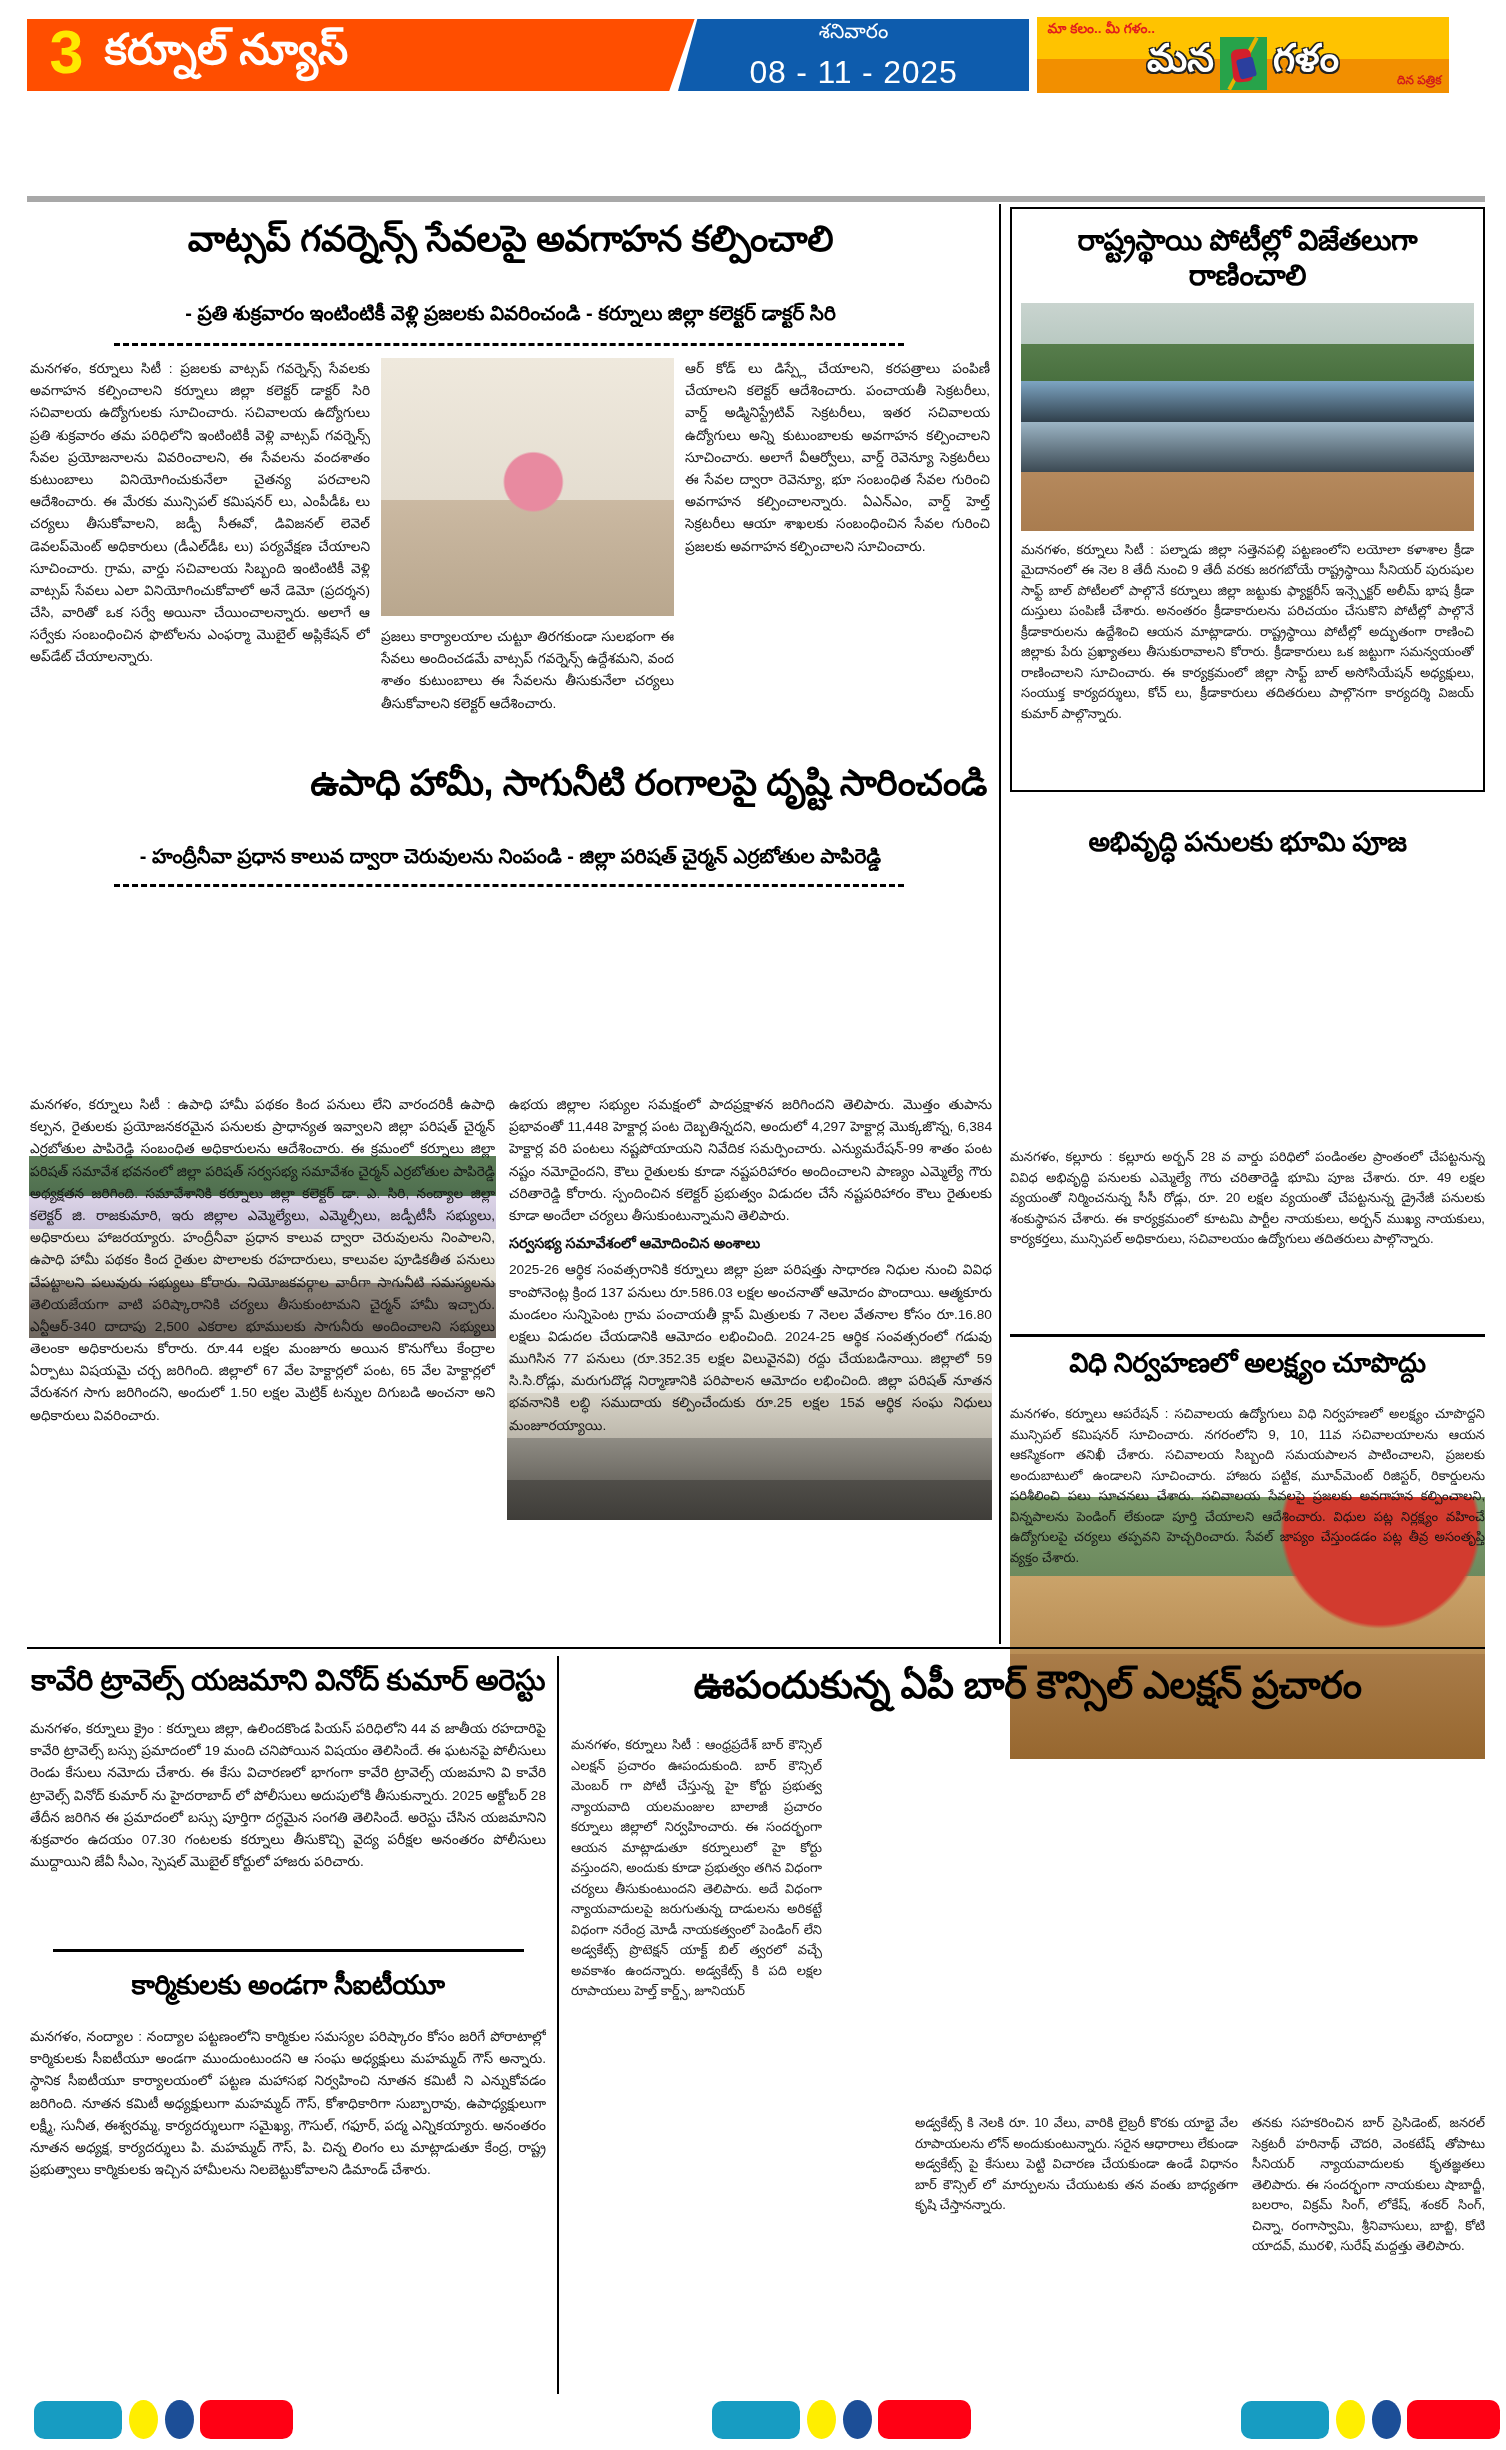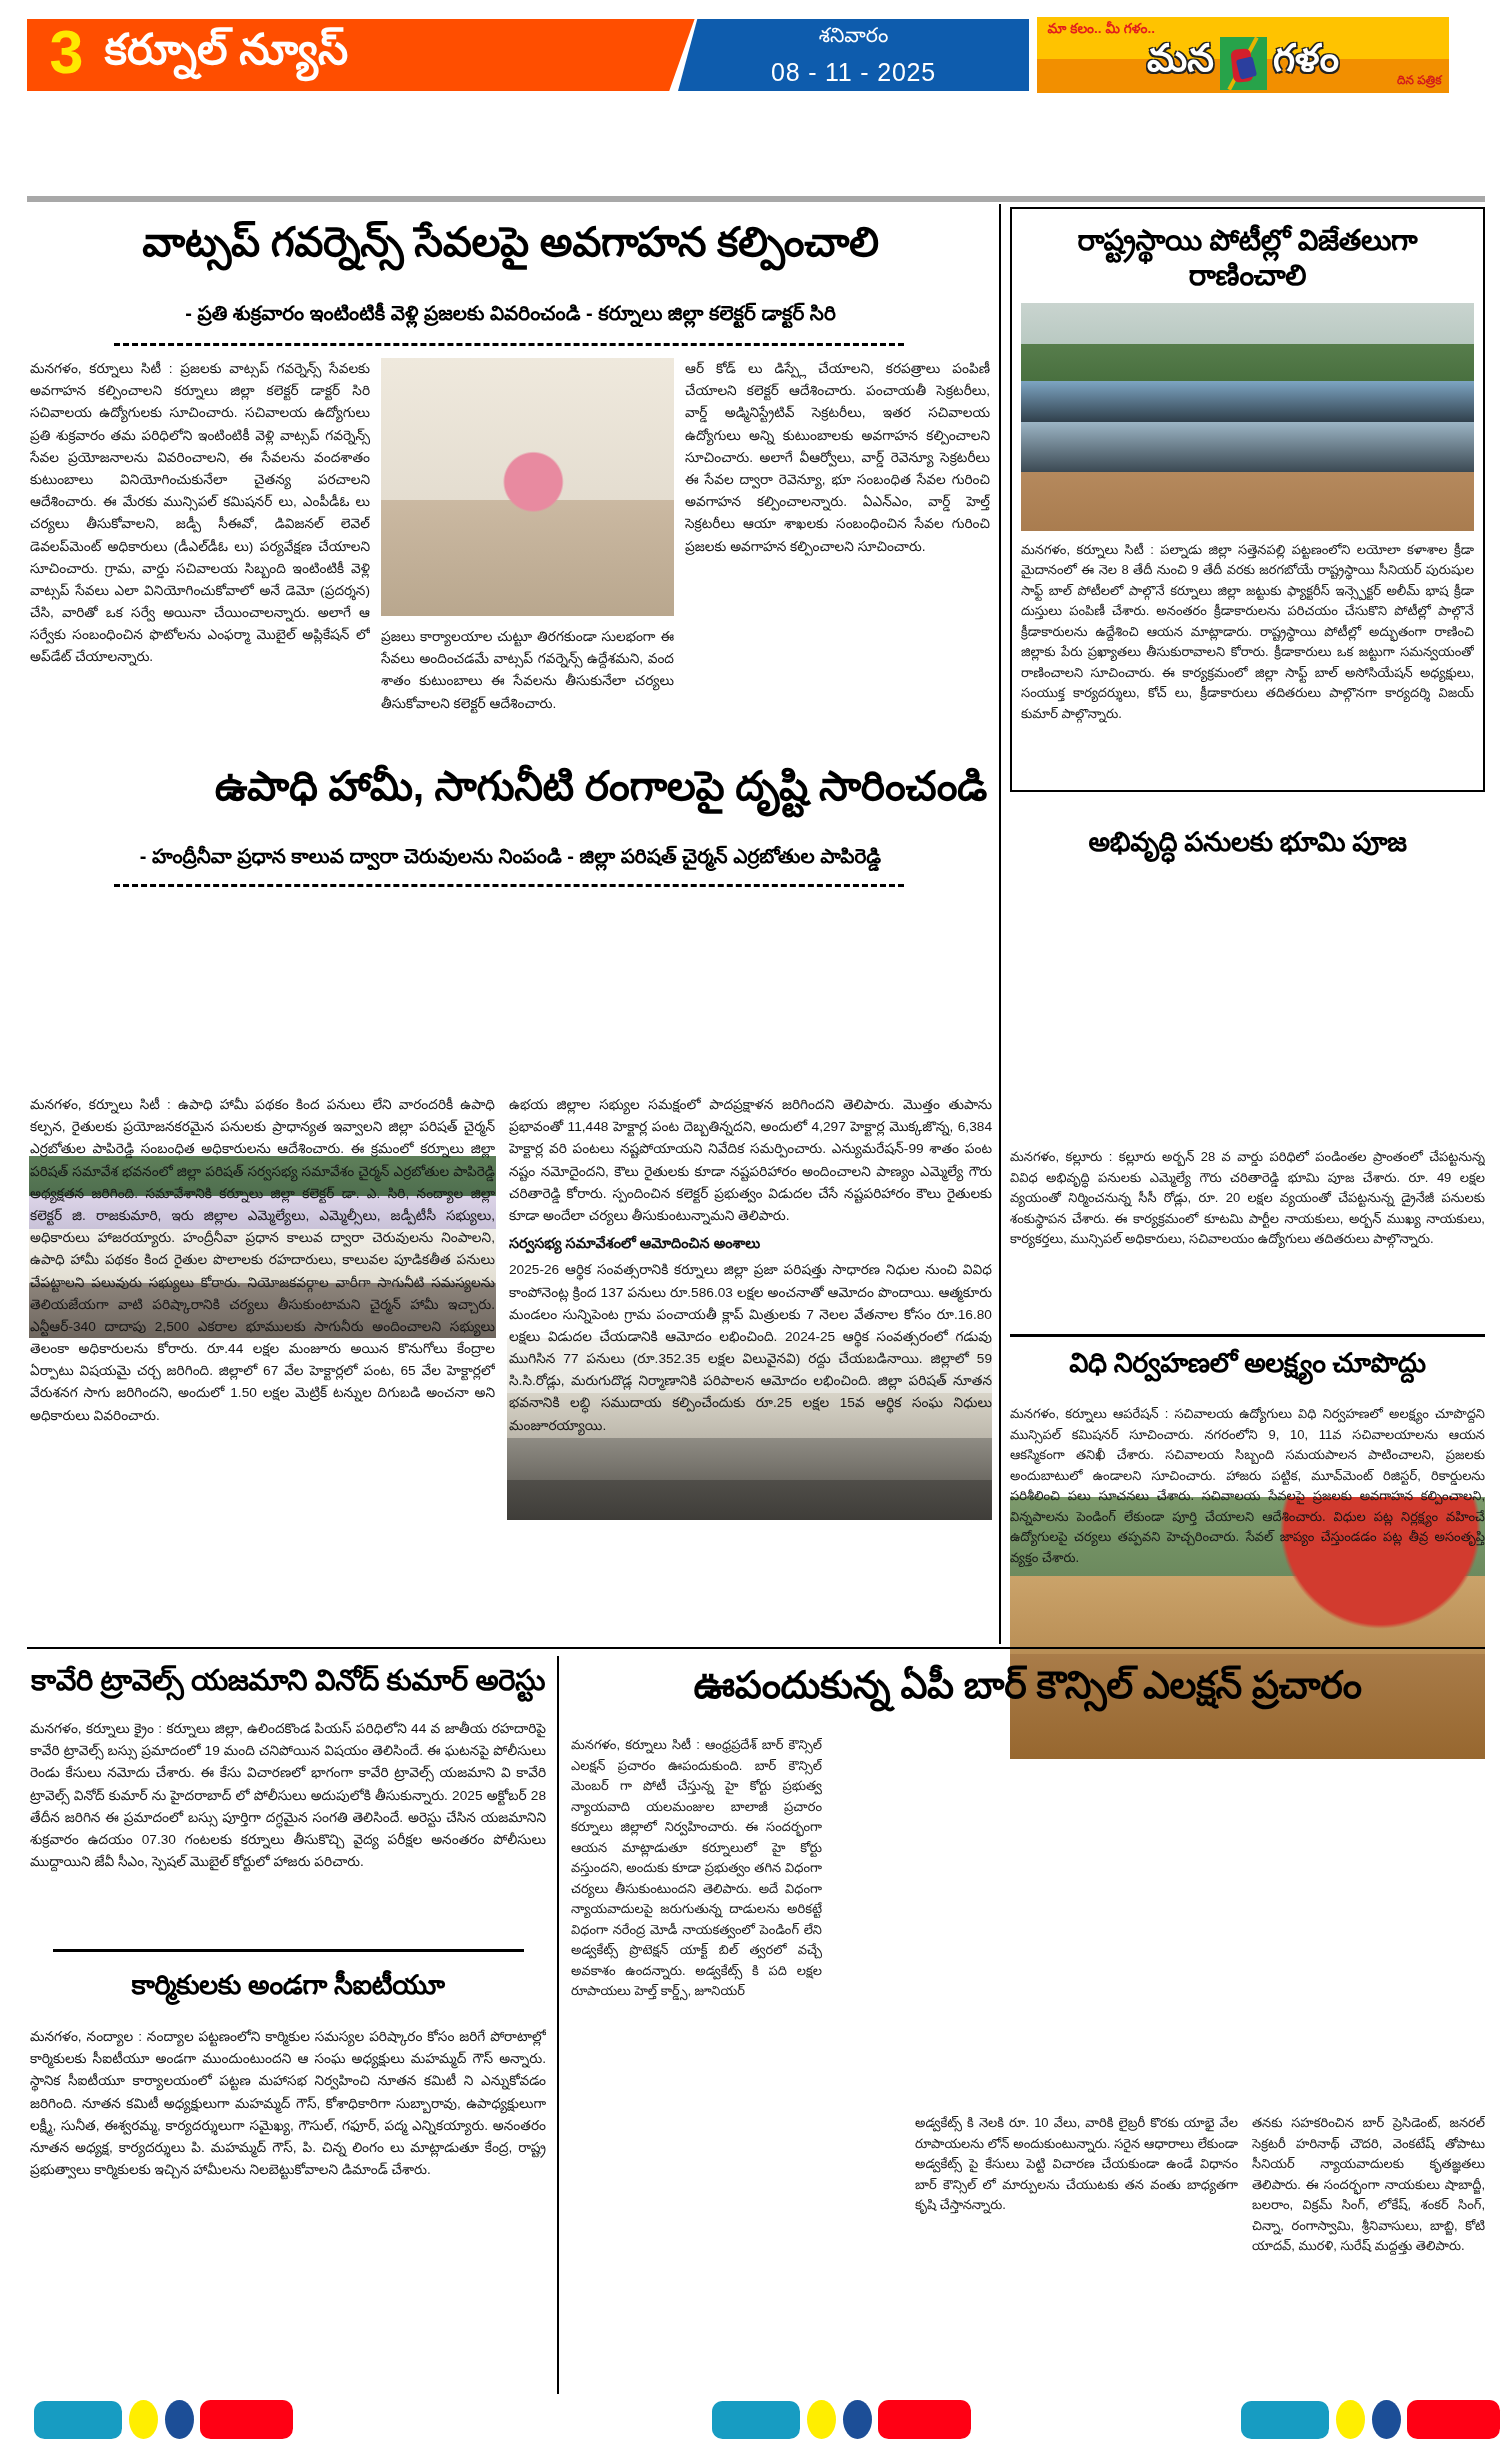--- a/index.html
+++ b/index.html
@@ -1,38 +1,38 @@
 <!DOCTYPE html>
 <html style="font-size:12px"><head>
 <meta charset="utf-8">
 <style>
   html,body{margin:0;padding:0;background:#ffffff;}
   body{font-family:"Liberation Sans","DejaVu Sans",sans-serif;color:#111;}
   #canvas{position:relative;width:1507px;height:2450px;background:#fff;overflow:hidden;}
   .abs{position:absolute;}
   .headline{font-weight:bold;color:#000;text-align:center;line-height:1.22;letter-spacing:-0.4px;}
-  .h-xl{font-size:41px;}
+  .h-xl{font-size:36px;}
   .h-lg{font-size:27px;}
   .h-md{font-size:29px;}
   .subhead{font-weight:bold;font-size:20px;text-align:center;color:#000;}
   .dashes{border-top:3px dashed #000;height:0;}
   .body-text{font-size:13.7px;line-height:1.62;text-align:justify;color:#141414;overflow:hidden;}
   .body-sm{font-size:13px;line-height:1.58;}
   .inline-subhead{font-weight:bold;font-size:14.4px;margin:7.6px 0 4.6px 0;}
   .vrule{background:#000;width:1.5px;}
   .hrule{background:#000;height:2.3px;}
   .gray-rule{background:#a8a8a8;}
   .photo{overflow:hidden;position:relative;}
   
   .hdr-orange{background:#ff4e00;clip-path:polygon(0 0,100% 0,96.2% 100%,0 100%);display:flex;align-items:center;}
   .page-num{color:#ffe800;font-size:61px;font-weight:bold;line-height:1;margin:0 21px 4.6px 23px;}
   .masthead{color:#ffffff;font-size:43px;font-weight:bold;white-space:nowrap;}
   .hdr-blue{background:#0e5cad;clip-path:polygon(5.5% 0,100% 0,100% 100%,0 100%);display:flex;flex-direction:column;justify-content:center;align-items:center;color:#fff;font-weight:normal;}
   .hdr-day{font-size:20.5px;margin-bottom:6px;}
-  .hdr-date{font-size:25px;letter-spacing:0.8px;}
+  .hdr-date{font-size:32px;letter-spacing:0.8px;}
   .hdr-logo{background:linear-gradient(180deg,#ffc300 0%,#ffc300 55%,#f28f00 55%,#f28f00 100%);}
   .logo-tagline{position:absolute;left:10.6px;top:4.6px;color:#e21d1d;font-size:13.7px;font-weight:bold;}
   .logo-row{position:absolute;left:0;right:0;top:20px;display:flex;justify-content:center;align-items:center;gap:6px;}
   .logo-word{color:#fff;font-size:38px;font-weight:bold;text-shadow:1.5px 1.5px 0 #222,-1.5px -1.5px 0 #222,1.5px -1.5px 0 #222,-1.5px 1.5px 0 #222;}
   .logo-green{position:relative;width:47px;height:53px;background:#27a34a;overflow:hidden;}
   .fist{position:absolute;left:12px;top:12px;width:20px;height:33px;background:#d21f2c;border-radius:6px;transform:rotate(-6deg);}
   .fist-stripe{position:absolute;left:18px;top:21px;width:16.7px;height:20px;background:#2b3f9e;border-radius:3px;transform:rotate(-14deg);}
   .pencil{position:absolute;left:21px;top:-3px;width:3.8px;height:59px;background:#e8b400;transform:rotate(28deg);}
   .logo-subtitle{position:absolute;right:7.6px;bottom:3px;color:#d21b1b;font-size:12px;font-weight:bold;}
   

